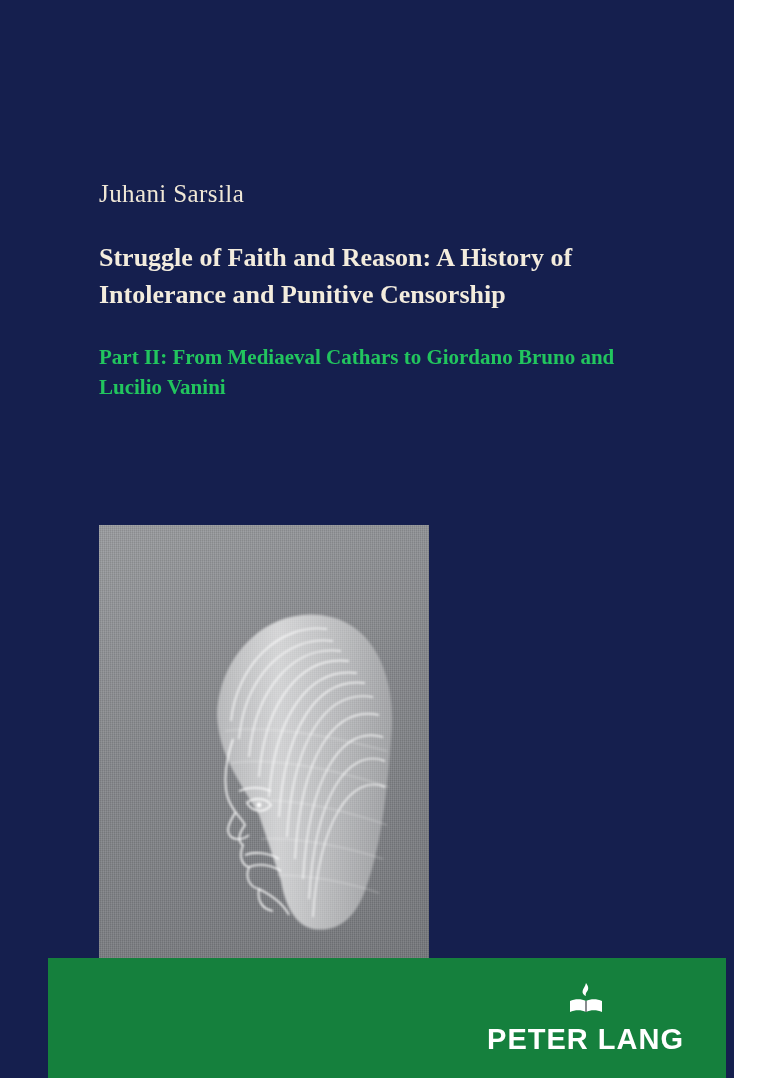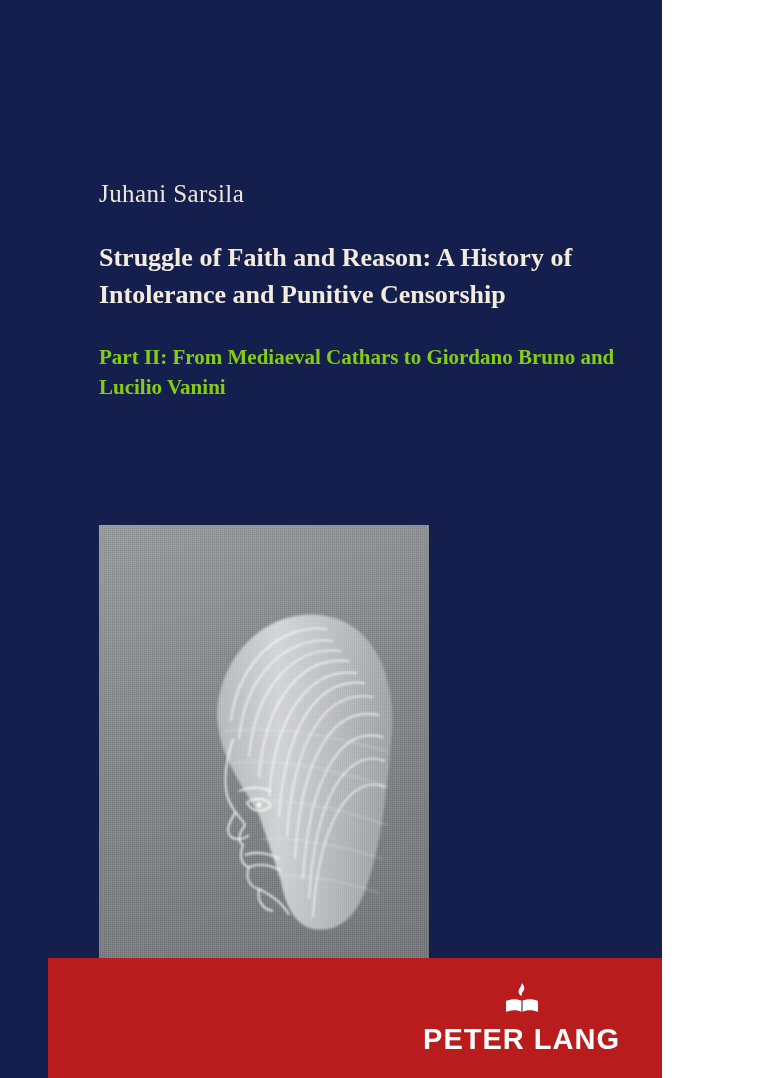--- a/index.html
+++ b/index.html
@@ -5,21 +5,21 @@
   html, body {
     margin: 0;
     padding: 0;
     background: #ffffff;
   }
   body {
     font-family: "Liberation Serif", serif;
   }
   .cover {
     position: relative;
-    width: 662px;
+    width: 734px;
     height: 1078px;
     background: #151f4e;
     overflow: hidden;
   }
   .author {
     position: absolute;
     left: 99px;
     top: 180px;
     font-family: "Liberation Serif", serif;
     font-size: 25px;
@@ -40,21 +40,21 @@
     color: #f3ecdd;
     margin: 0;
   }
   .subtitle {
     margin: 0;
     margin-top: 28px;
     font-family: "Liberation Serif", serif;
     font-weight: bold;
     font-size: 21px;
     line-height: 1.45;
-    color: #84cc16;
+    color: #22c55e;
   }
   .cover-image-frame {
     position: absolute;
     left: 99px;
     top: 525px;
     width: 330px;
     height: 433px;
     background: #8e9093;
     overflow: hidden;
   }
@@ -67,24 +67,24 @@
       linear-gradient(160deg, #9a9c9f 0%, #85878b 45%, #75777b 100%);
     opacity: 1;
   }
   .cover-image-frame svg {
     position: absolute;
     inset: 0;
   }
   .bottom-band {
     position: absolute;
     left: 0;
-    right: 0;
+    right: 8px;
     top: 958px;
     height: 120px;
-    background: #b91c1c;
+    background: #15803d;
     margin-left: 48px;
   }
   .publisher {
     position: absolute;
     right: 42px;
     bottom: 22px;
     display: flex;
     flex-direction: column;
     align-items: center;
   }

